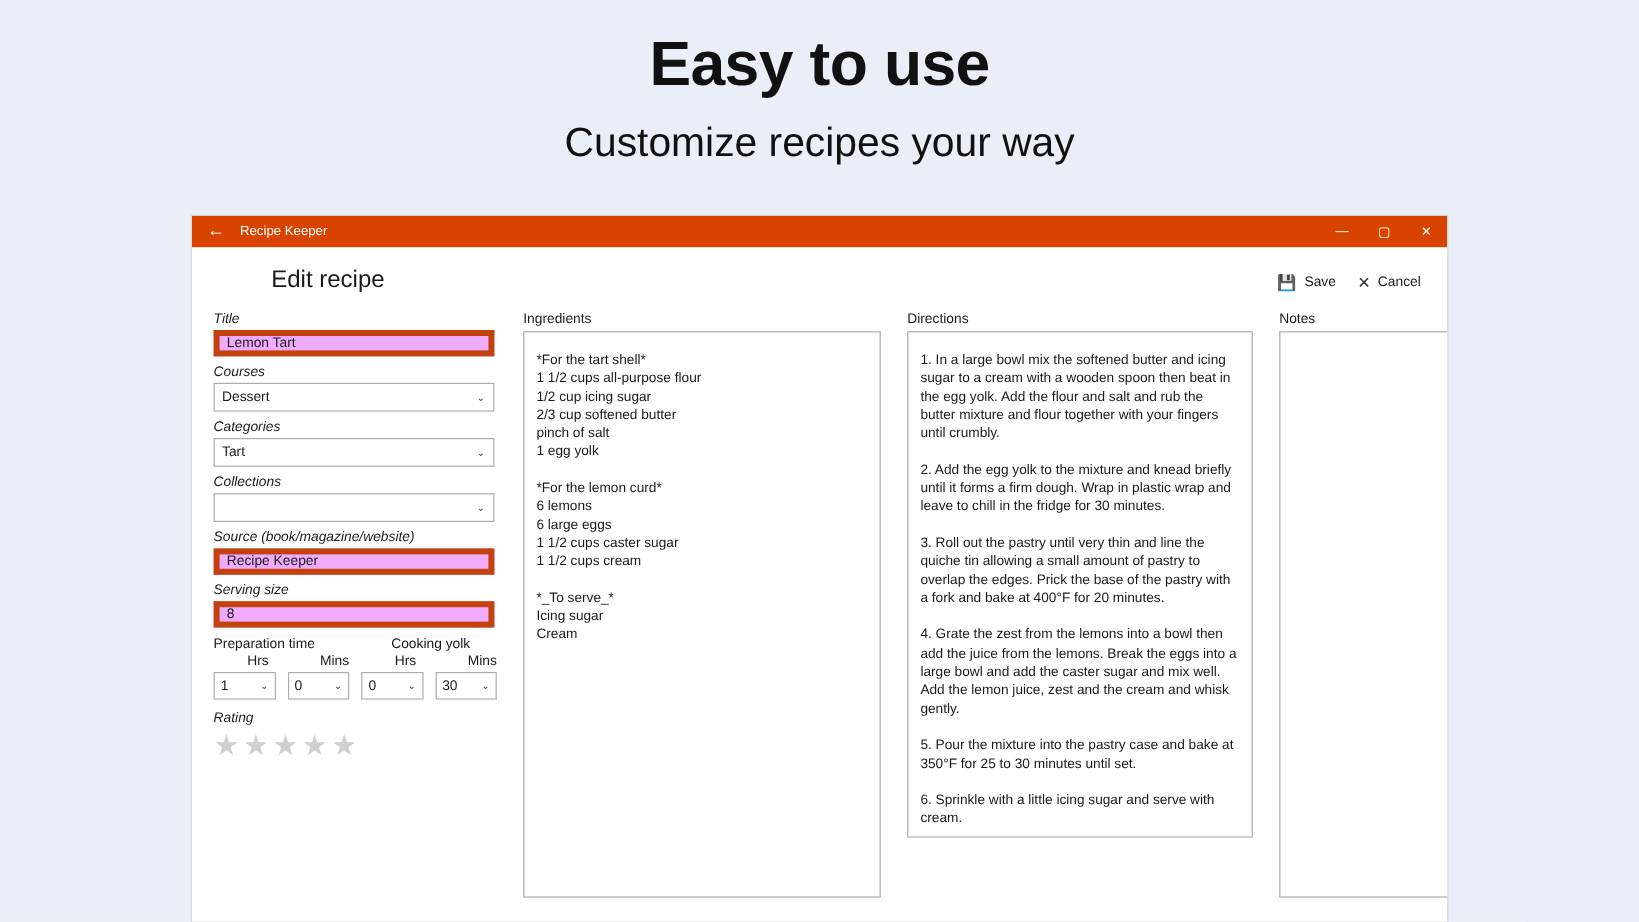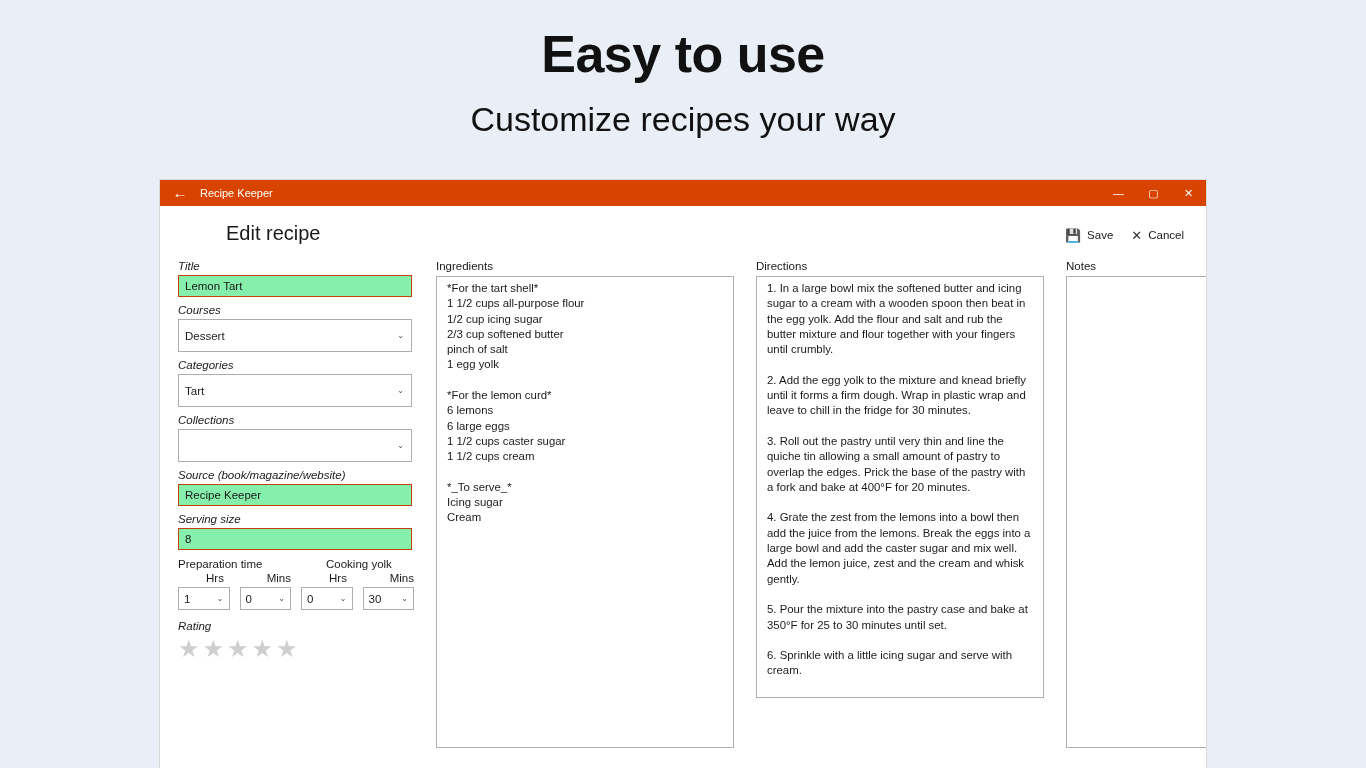--- a/index.html
+++ b/index.html
@@ -130,31 +130,31 @@
     color: #1a1a1a;
     margin: 7px 0 3px 0;
     font-style: italic;
   }
   .field-label:first-child { margin-top: 0; }
 
   .text-input {
     width: 234px;
     height: 22px;
     box-sizing: border-box;
-    border: 1px solid #c2410c;
-    background: #86efac;
+    border: 5px solid #c2410c;
+    background: #f0abfc;
     font-size: 11.5px;
     color: #1a1a1a;
     padding: 2px 6px;
     font-family: "Liberation Sans", sans-serif;
     outline: none;
   }
   .select-input {
     width: 234px;
-    height: 33px;
+    height: 24px;
     box-sizing: border-box;
     border: 1px solid #adadad;
     background: #ffffff;
     font-size: 11.5px;
     color: #1a1a1a;
     padding: 2px 6px;
     display: flex;
     align-items: center;
     position: relative;
   }
@@ -223,21 +223,21 @@
   .col-dir { width: 288px; }
   .col-notes { width: 160px; }
 
   .big-box {
     box-sizing: border-box;
     border: 1px solid #adadad;
     background: #ffffff;
     font-size: 11.4px;
     color: #1a1a1a;
     line-height: 15.3px;
-    padding: 4px 10px;
+    padding: 16px 10px;
     white-space: pre-wrap;
     overflow: hidden;
   }
   .box-ing { width: 298px; height: 472px; }
   .box-dir { width: 288px; height: 422px; }
   .box-notes { width: 200px; height: 472px; }
 </style>
 </head>
 <body>
 

